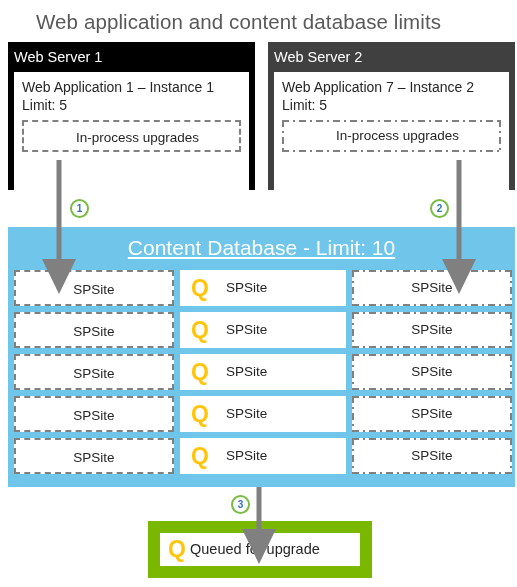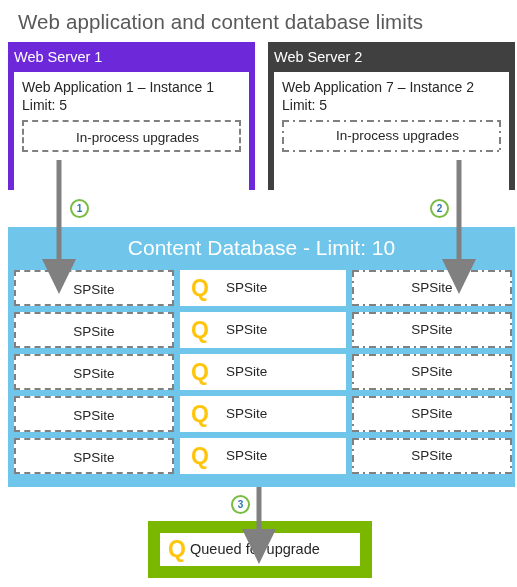--- a/index.html
+++ b/index.html
@@ -17,38 +17,38 @@
   #diagram {
     position: absolute;
     left: 0; top: 0;
     width: 517px;
     height: 587px;
   }
   .abs { position: absolute; box-sizing: border-box; }
 
   
   .title {
-    left: 18px;
+    left: 36px;
     top: 8px;
     width: 470px;
     height: 28px;
     font-size: 20.5px;
     color: #595959;
     letter-spacing: 0.1px;
     white-space: nowrap;
     line-height: 28px;
   }
 
   
   .server-panel {
     width: 247px;
     height: 148px;
     top: 42px;
   }
-  .server-panel.left  { left: 8px;   background: #6d28d9; }
+  .server-panel.left  { left: 8px;   background: #000000; }
   .server-panel.right { left: 268px; background: #404040; }
 
   .server-title {
     left: 6px;
     top: 4px;
     height: 22px;
     font-size: 14.5px;
     color: #ffffff;
     line-height: 22px;
     white-space: nowrap;
@@ -109,20 +109,21 @@
   .db-title {
     left: 0;
     top: 6px;
     width: 507px;
     height: 30px;
     text-align: center;
     font-size: 21px;
     color: #ffffff;
     line-height: 30px;
     white-space: nowrap;
+    text-decoration: underline;
   }
 
   .db-grid {
     left: 0;
     top: 43px;
     width: 507px;
     height: 210px;
   }
   .db-row {
     left: 0;

